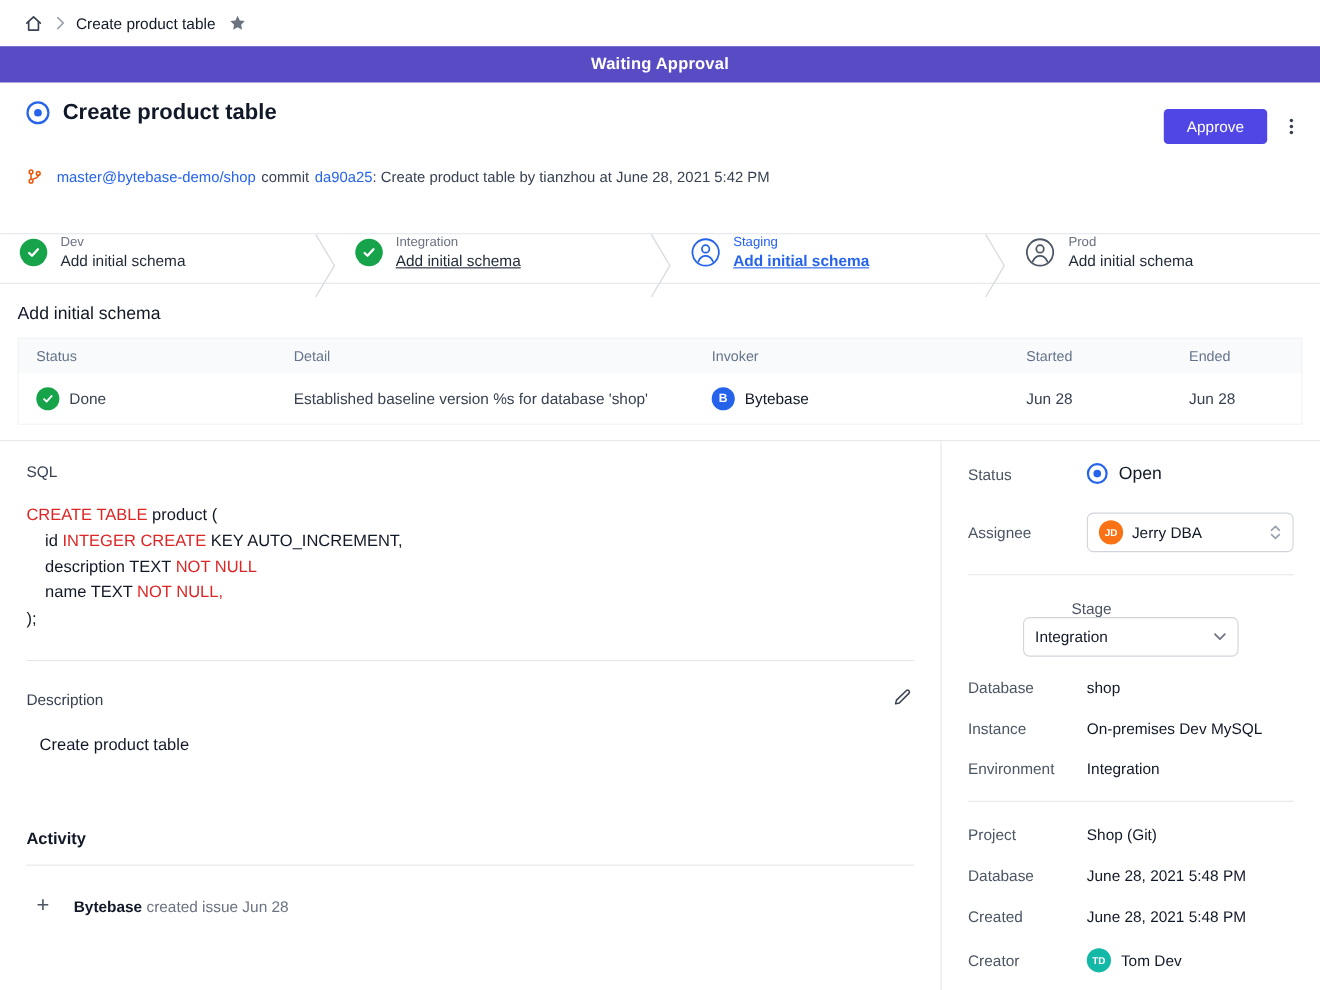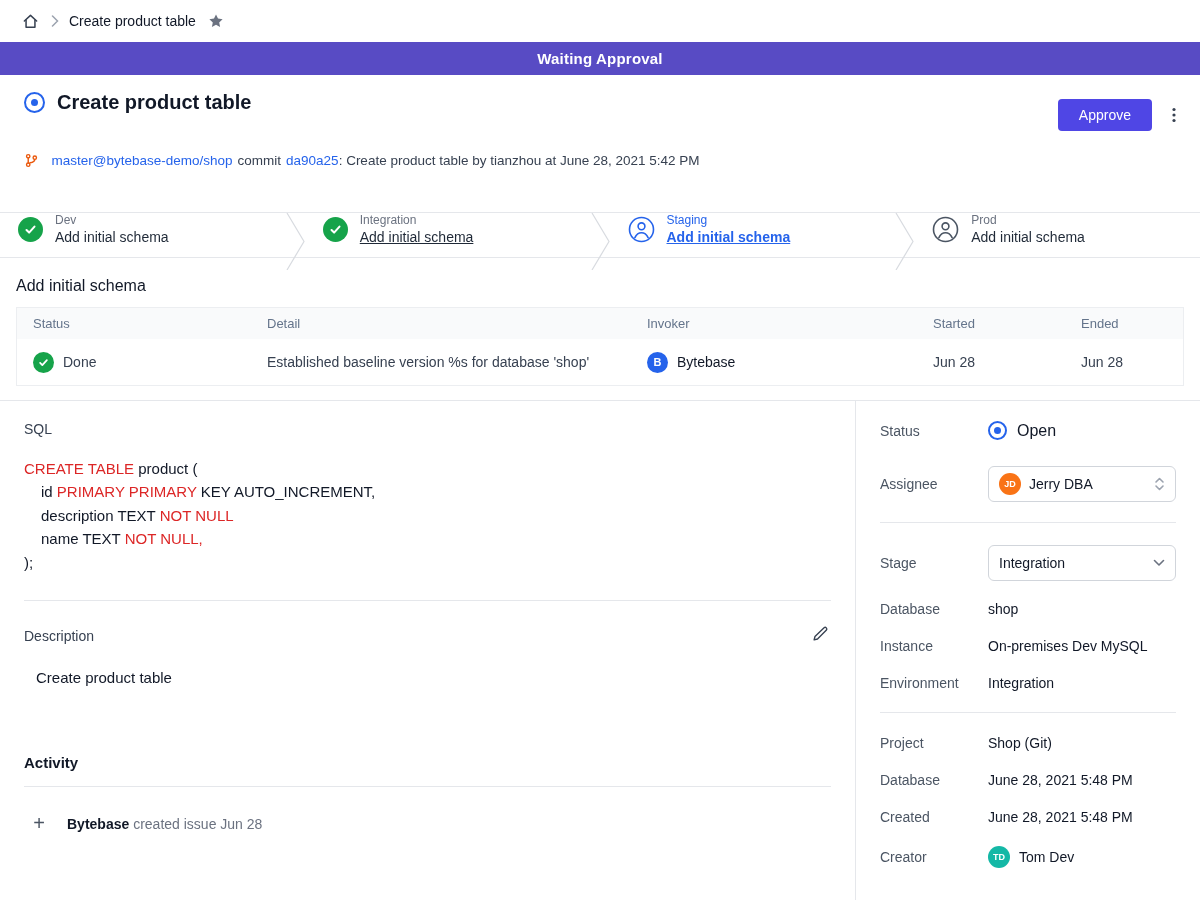--- a/index.html
+++ b/index.html
@@ -250,21 +250,21 @@
     </div>
   </div>
 </div>
 <div class="divider-full"></div>
 
 <div class="content">
   <div class="main">
     <div class="sql-label">SQL</div>
     <div class="sql-block">
       <div class="sql-line"><span class="kw">CREATE TABLE</span><span> product (</span></div>
-      <div class="sql-line indent"><span>id </span><span class="kw">PRIMARY PRIMARY</span><span> KEY AUTO_INCREMENT,</span></div>
+      <div class="sql-line indent"><span>id </span><span class="kw">INTEGER CREATE</span><span> KEY AUTO_INCREMENT,</span></div>
       <div class="sql-line indent"><span>description TEXT </span><span class="kw">NOT NULL</span></div>
       <div class="sql-line indent"><span>name TEXT </span><span class="kw">NOT NULL,</span></div>
       <div class="sql-line"><span>);</span></div>
     </div>
     <hr class="hr">
     <div class="desc-head">
       <span class="desc-label">Description</span>
       <button class="icon-btn">
         <svg width="17" height="17" viewBox="0 0 20 20" fill="none" stroke="#374151" stroke-width="1.6" stroke-linecap="round" stroke-linejoin="round">
           <path d="M14.2 3.2a2 2 0 012.8 2.8L6.5 16.5 2.5 17.5l1-4z"></path>
@@ -300,21 +300,21 @@
         <span>Jerry DBA</span>
         <span class="spacer">
           <svg width="11" height="16" viewBox="0 0 11 16" fill="none" stroke="#9ca3af" stroke-width="1.6" stroke-linecap="round" stroke-linejoin="round">
               <path d="M2 6l3.5-3.5L9 6"></path>
               <path d="M2 10l3.5 3.5L9 10"></path>
             </svg>
         </span>
       </button>
     </div>
     <hr class="side-hr">
-    <div class="side-row" style="margin-bottom:20px;">
+    <div class="side-row" style="margin-bottom:20px;flex-direction:column;">
       <span class="side-label">Stage</span>
       <button class="select-box">
         <span>Integration</span>
         <span class="spacer">
           <svg width="12" height="8" viewBox="0 0 12 8" fill="none" stroke="#6b7280" stroke-width="1.6" stroke-linecap="round" stroke-linejoin="round">
               <path d="M1.5 1.5L6 6l4.5-4.5"></path>
             </svg>
         </span>
       </button>
     </div>

